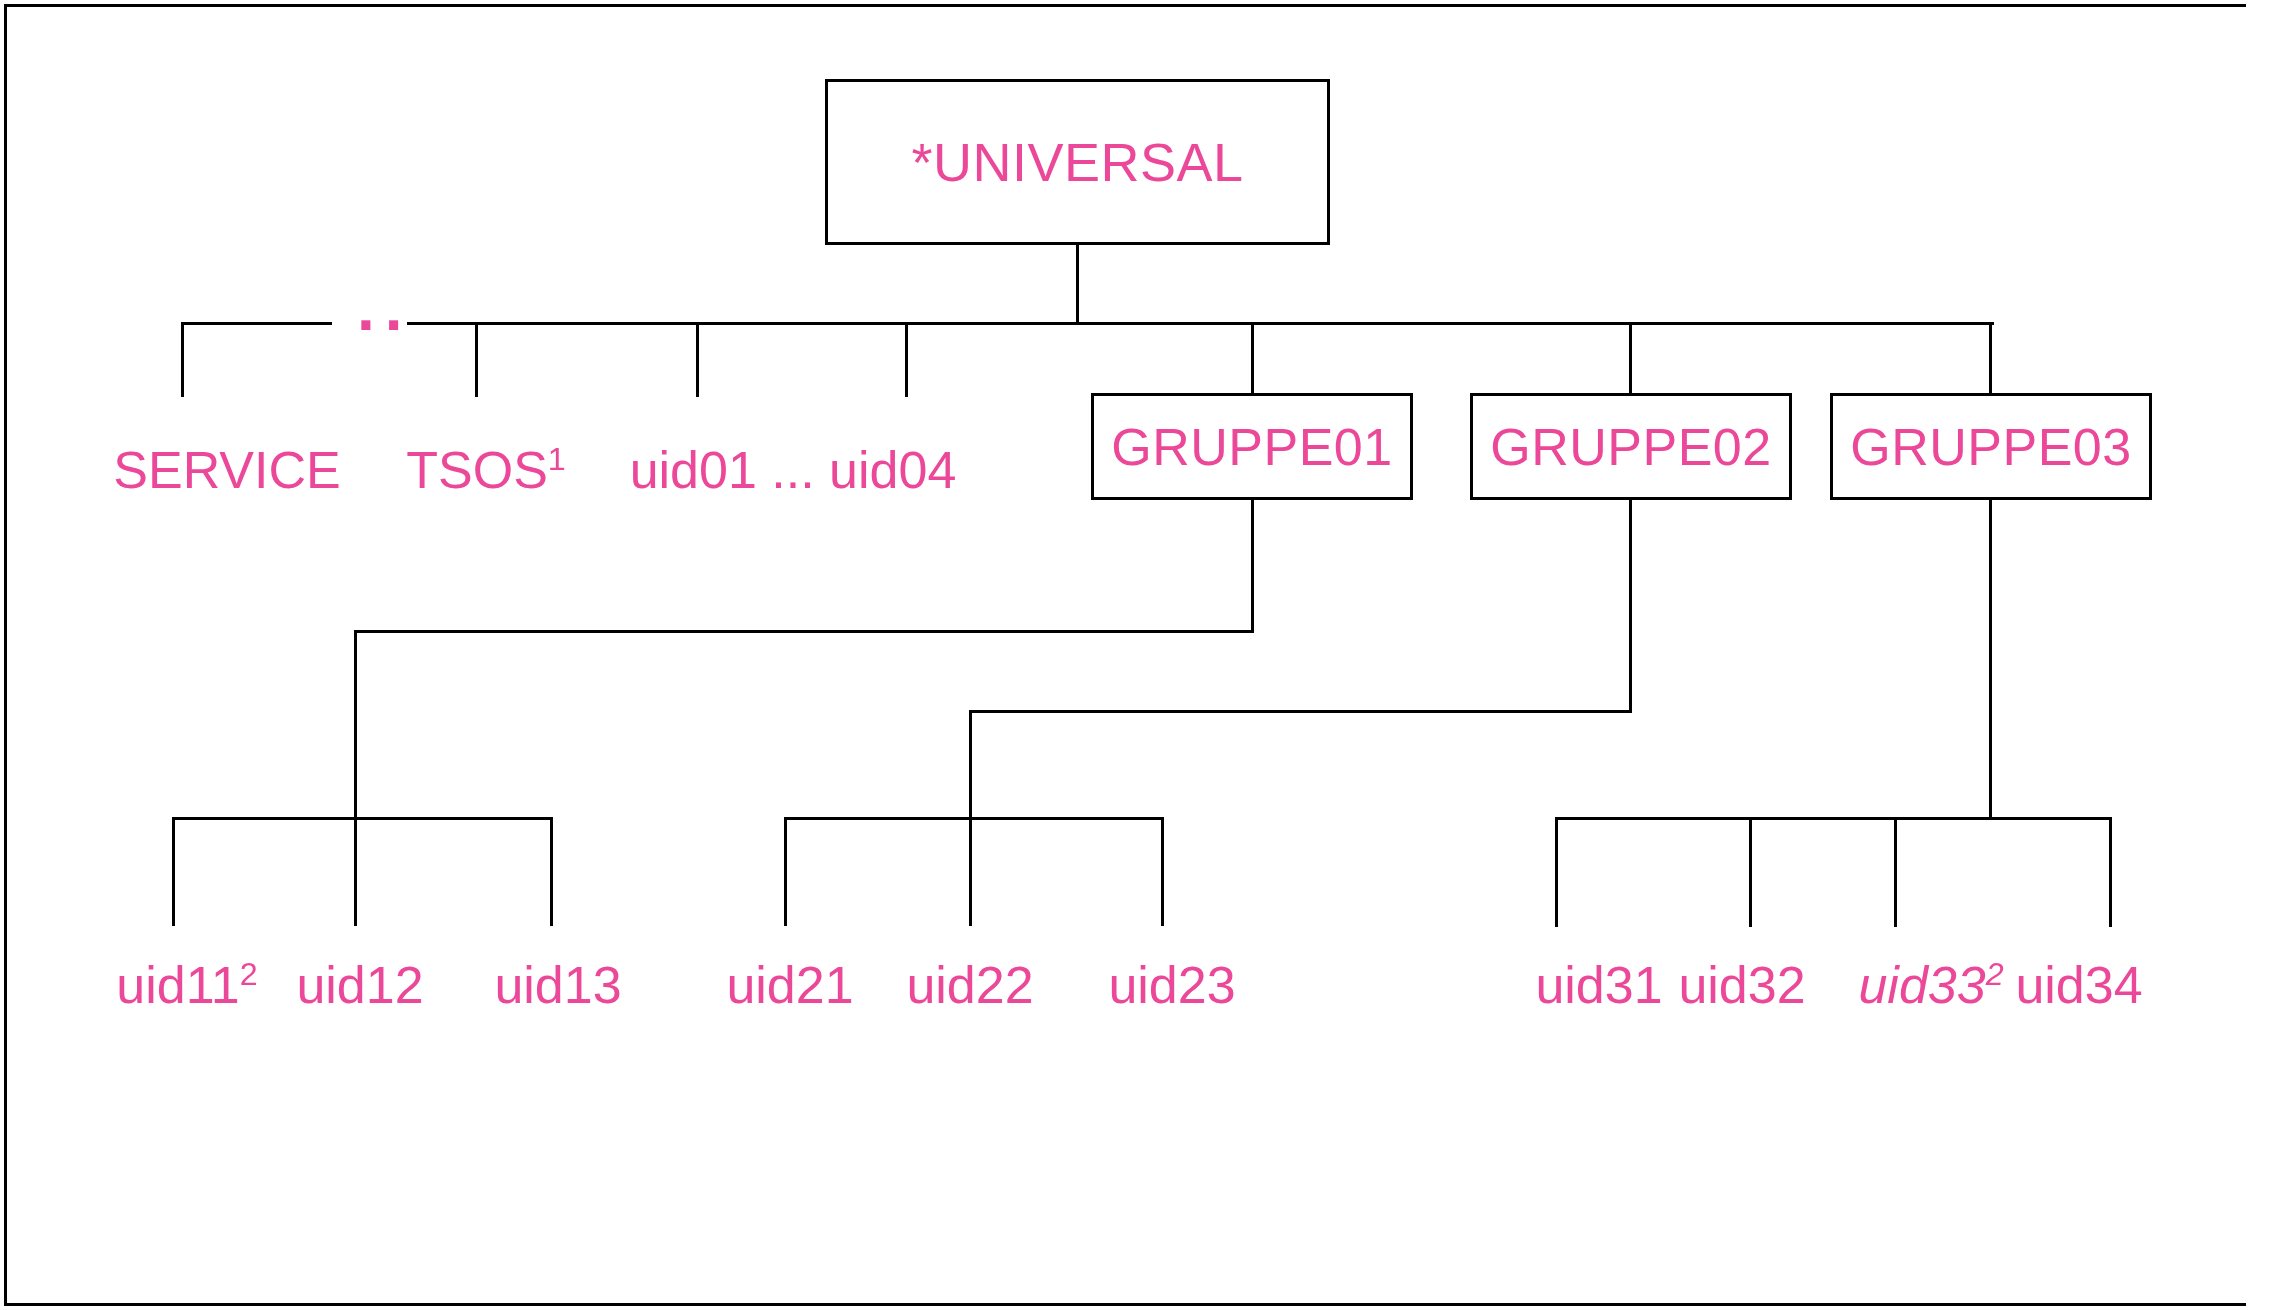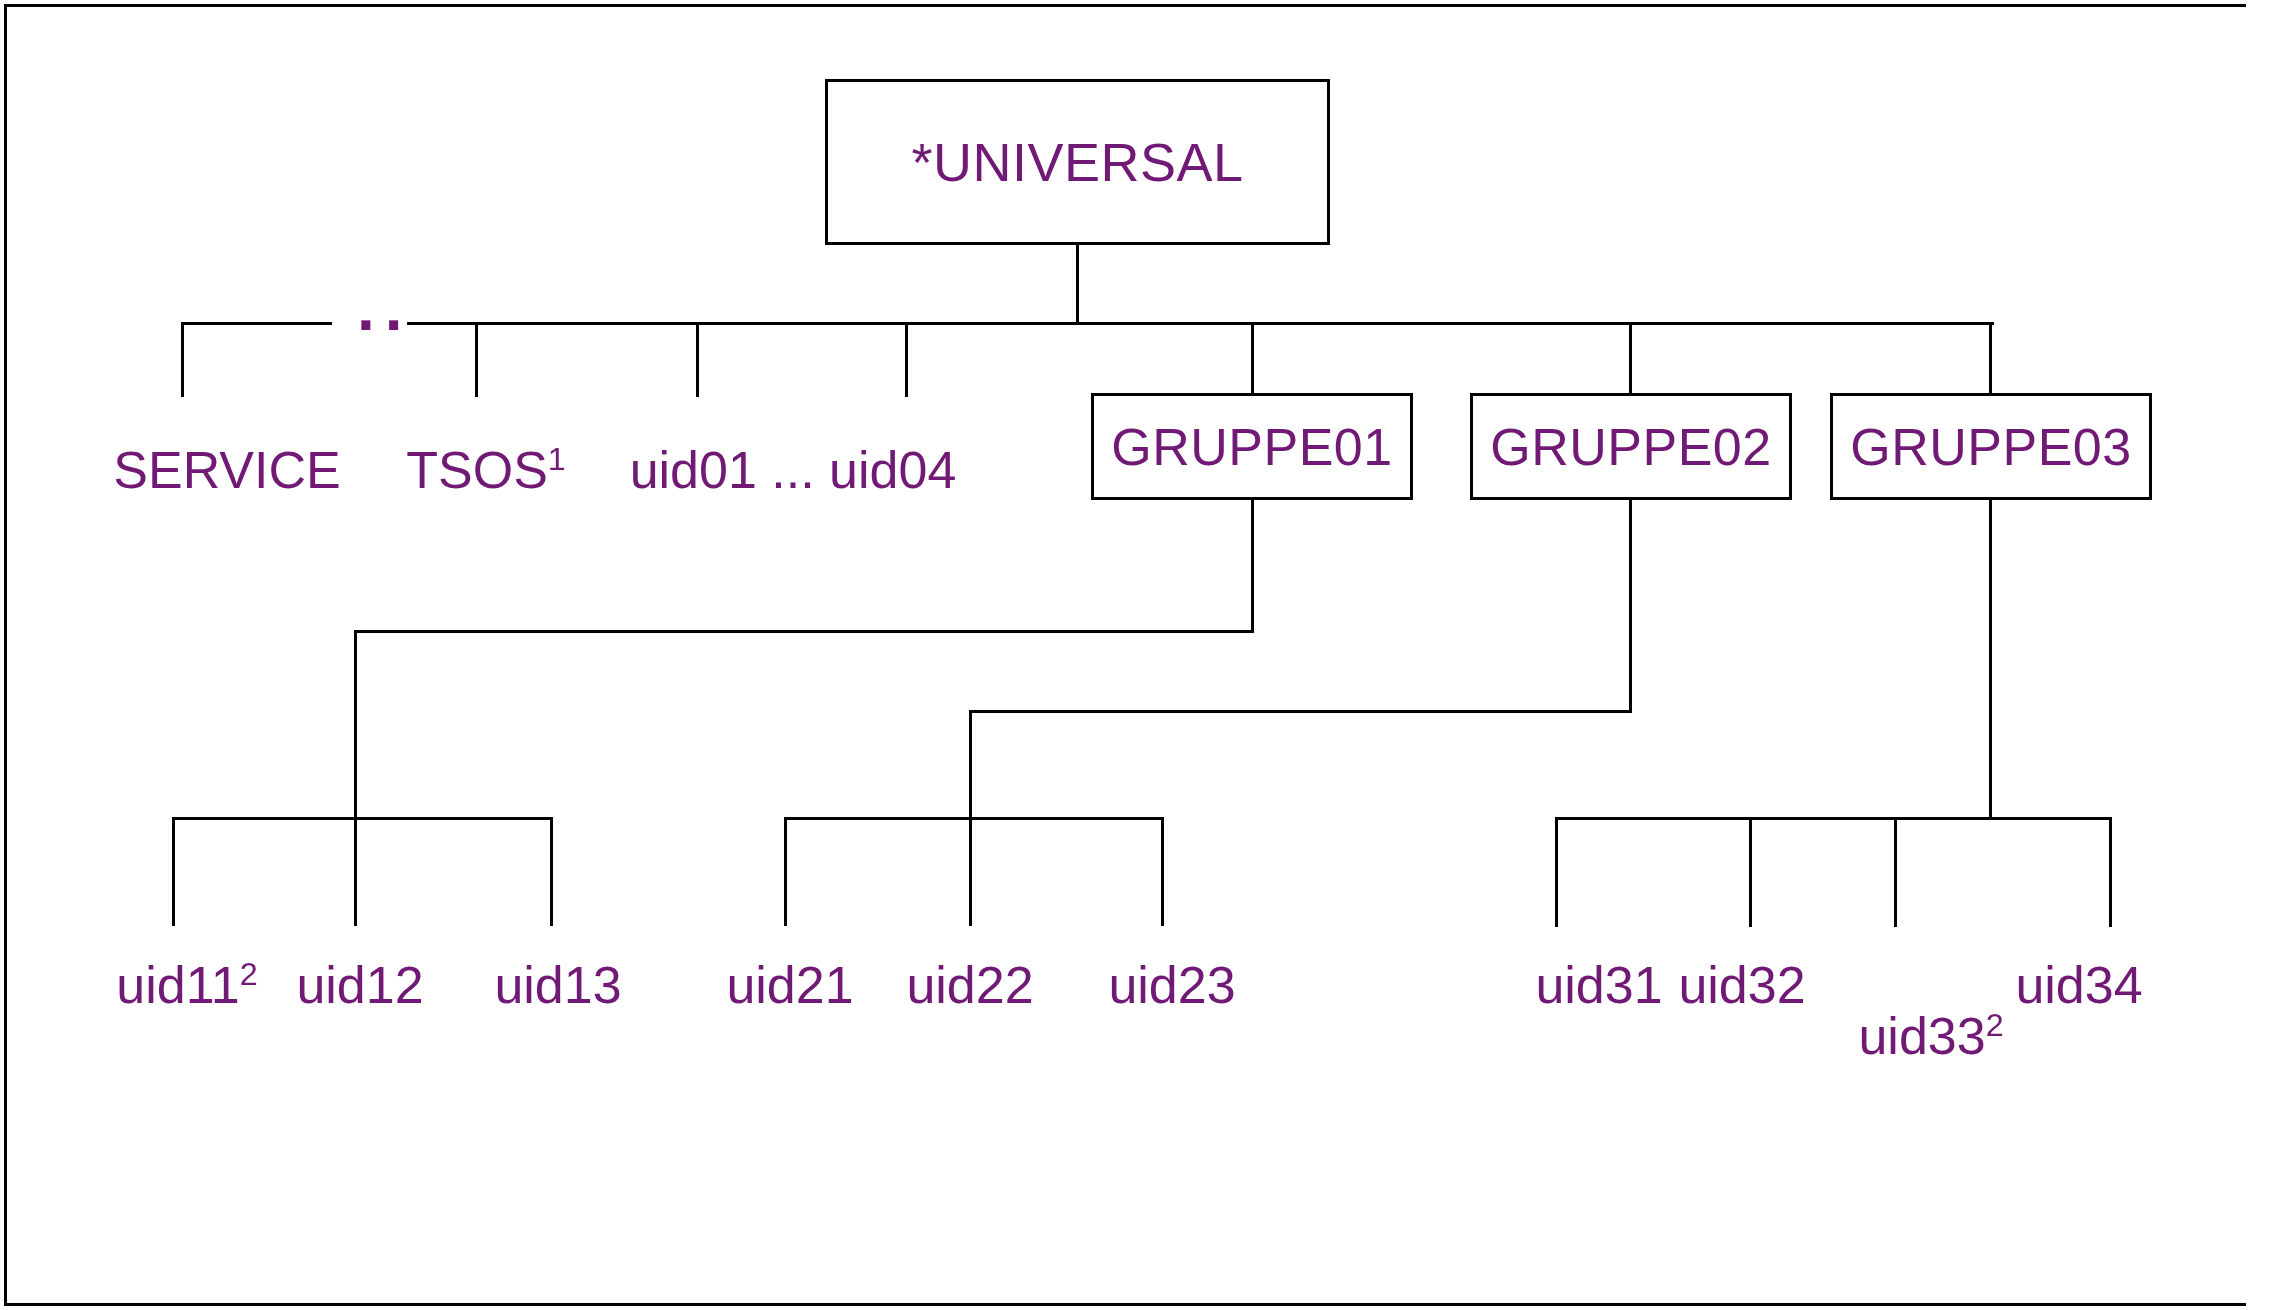--- a/index.html
+++ b/index.html
@@ -1,21 +1,21 @@
 <!DOCTYPE html>
 <html><head>
 <meta charset="utf-8">
 <style>
   html,body{margin:0;padding:0;background:#ffffff;}
   #stage{
     position:relative;
     width:2246px;height:1310px;
     background:#ffffff;
     font-family:"Liberation Sans", sans-serif;
-    color:#701a75;
+    color:#ec4899;
     overflow:hidden;
   }
   .frame{
     position:absolute;
     left:4px;top:4px;
     width:2263px;height:1296px;
     border:3px solid #000;
   }
   .hline{position:absolute;height:3px;background:#000;}
   .vline{position:absolute;width:3px;background:#000;}
@@ -151,21 +151,21 @@
   </div>
   <div class="lbl" style="left:1172px;top:954px;">
     <span>uid23</span><sup class="sp"></sup>
   </div>
   <div class="lbl" style="left:1558px;top:954px;margin-left:41px;">
     <span>uid31</span><sup class="sp"></sup>
   </div>
   <div class="lbl" style="left:1742px;top:954px;">
     <span>uid32</span><sup class="sp"></sup>
   </div>
-  <div class="lbl" style="left:1931px;top:1005px;">
+  <div class="lbl" style="left:1931px;top:954px;font-style:italic;">
     <span>uid33</span><sup class="sp">2</sup>
   </div>
   <div class="lbl" style="left:2079px;top:954px;">
     <span>uid34</span><sup class="sp"></sup>
   </div>
 
 
 
 </div>
 

